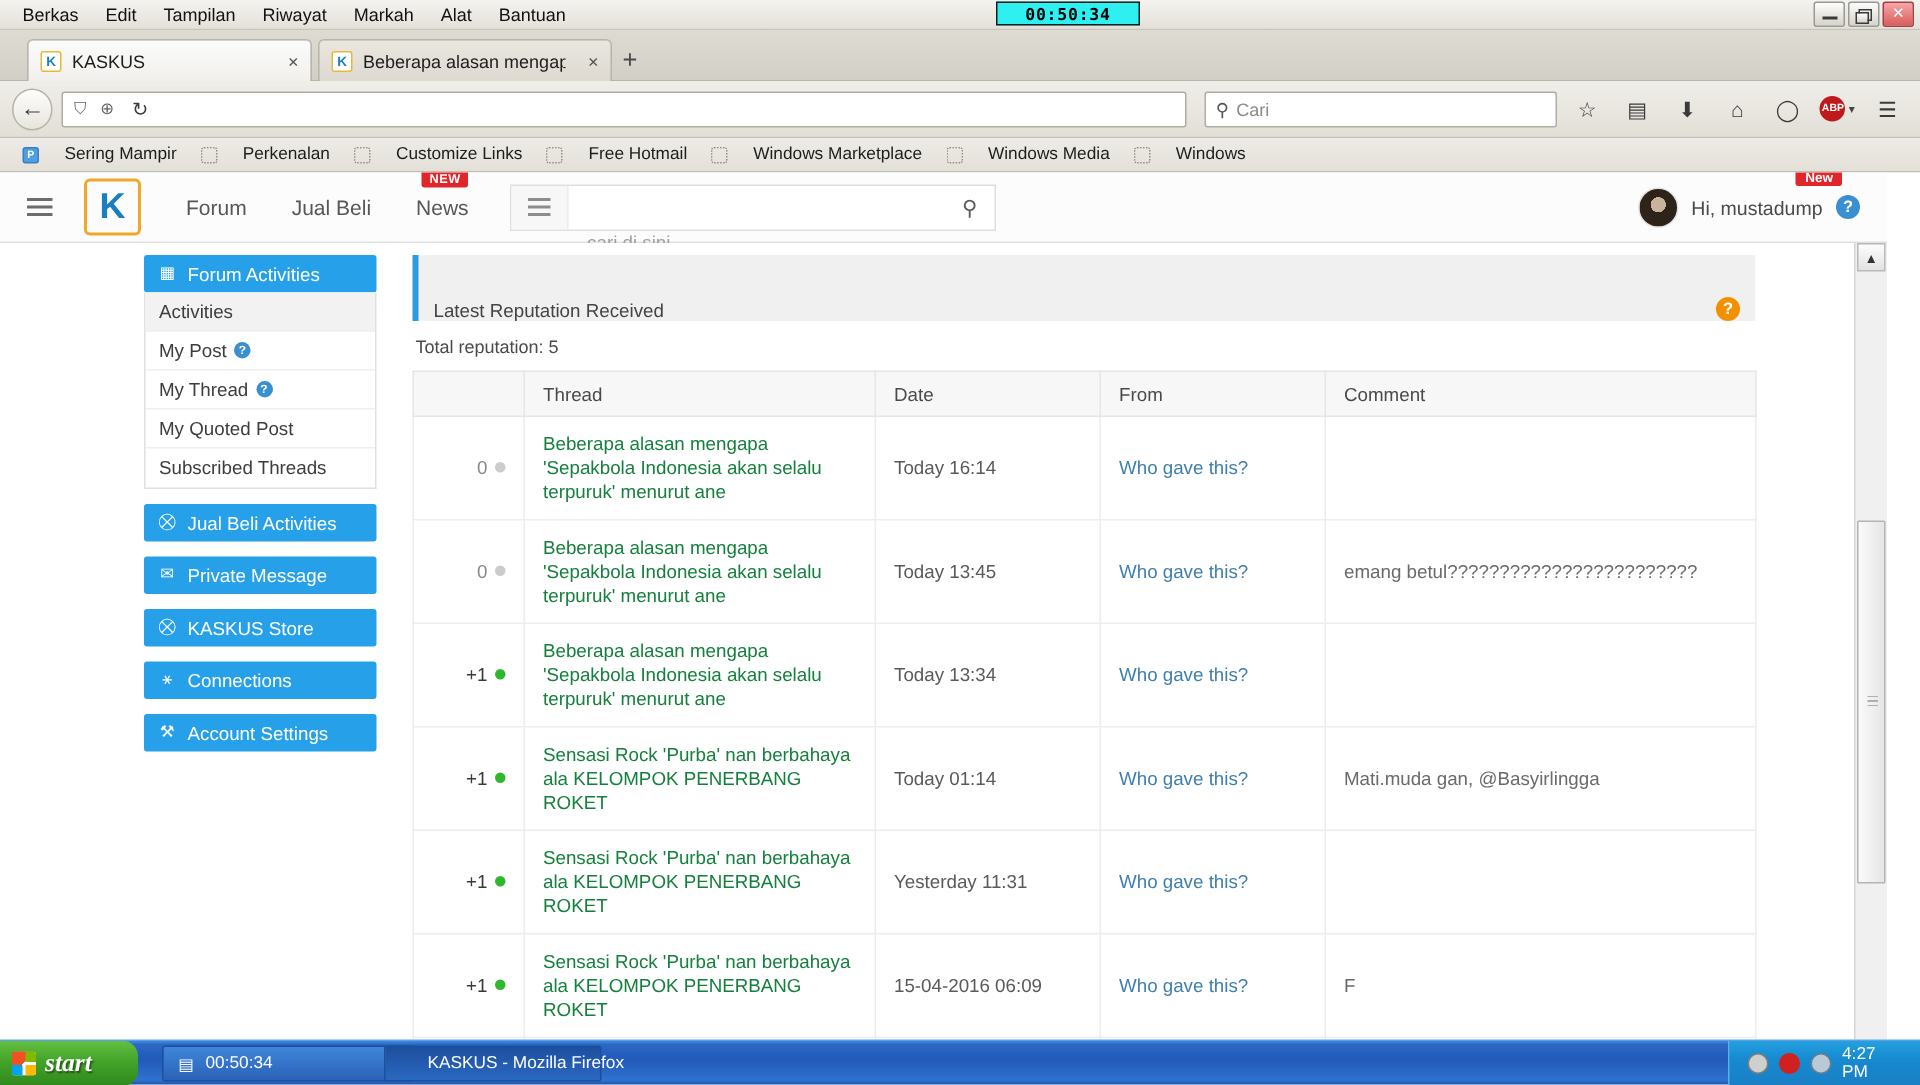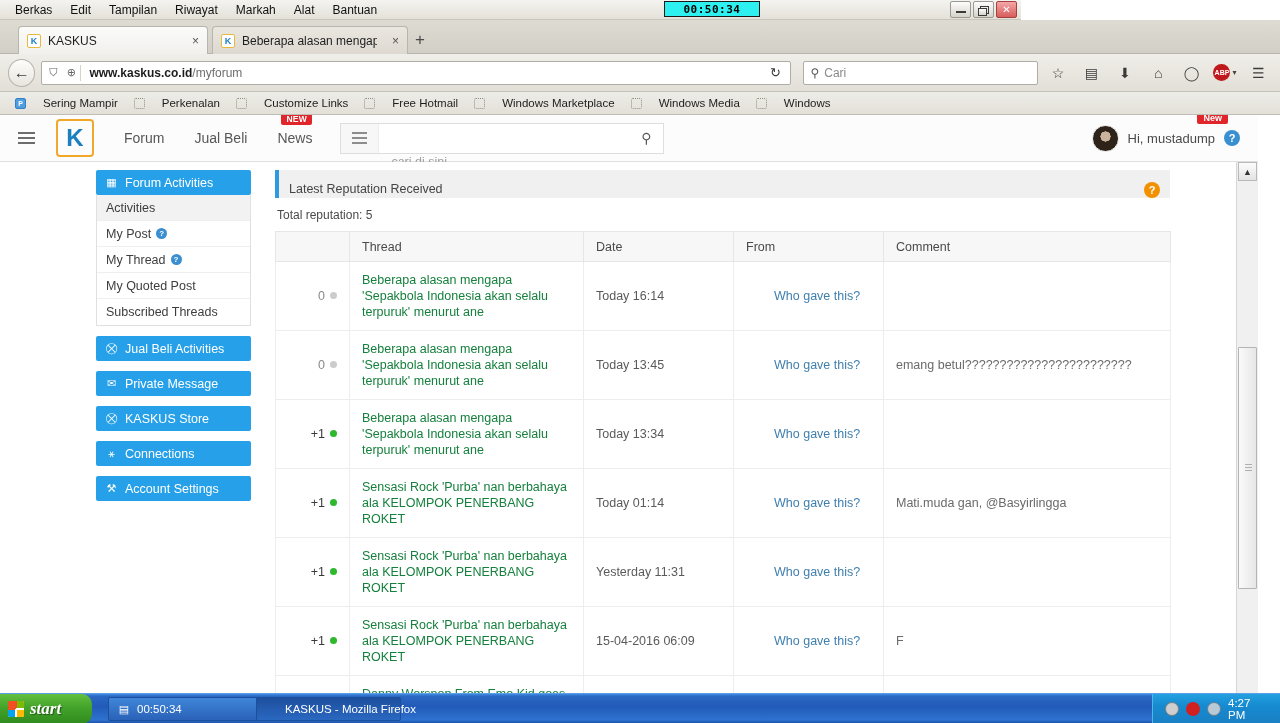--- a/index.html
+++ b/index.html
@@ -6,21 +6,21 @@
   html,body { width:1280px; height:723px; overflow:hidden; }
   body {
     font-family:"Liberation Sans", sans-serif;
     font-size:12px;
     background:#ffffff;
     -webkit-font-smoothing:none;
   }
 
   
   #window-strip {
-    position:absolute; left:0; top:0; width:1021px; height:20px;
+    position:absolute; left:0; top:0; width:1280px; height:20px;
     background:linear-gradient(to bottom,#f3f3f0 0%,#eceae4 50%,#e4e1d9 100%);
     border-bottom:1px solid #c8c5bd;
   }
   #menubar { position:absolute; left:6px; top:0; height:20px; display:flex; align-items:center; }
   .menu-item {
     padding:2px 9px; font-size:12px; color:#111; line-height:14px; cursor:default;
     font-family:"Liberation Sans", sans-serif;
   }
 
   #timer-chip {
@@ -193,22 +193,22 @@
   .side-sub .row.active { background:#f2f2f2; }
   .side-btn {
     background:#26a0e8; color:#fff; font-size:12.5px; border-radius:2px;
     height:25px; display:flex; align-items:center; gap:7px; padding-left:9px; margin-top:10px;
   }
   .sico { font-size:11px; color:#fff; width:13px; text-align:center; line-height:1; }
 
   
   #main { position:absolute; left:275px; top:8px; width:895px; }
   #panel-title {
-    height:28px; background:#f0f0f0; border-left:4px solid #2e9ae0;
-    display:flex; align-items:flex-start; padding:12px 10px;
+    height:44px; background:#f0f0f0; border-left:4px solid #2e9ae0;
+    display:flex; align-items:flex-end; padding:0 10px;
     font-size:12.5px; color:#444;
   }
   #panel-title .qmark { margin-left:auto; }
   #total-rep { font-size:12px; color:#4a4a4a; padding:10px 0 9px 2px; }
 
   table.reptable { width:895px; border-collapse:collapse; table-layout:fixed; }
   table.reptable th {
     background:#f7f7f7; border:1px solid #e6e6e6;
     font-size:12.5px; color:#4a4a4a; font-weight:normal; text-align:left;
     height:30px; padding:0 12px;
@@ -218,21 +218,21 @@
     padding:10px 12px; vertical-align:middle; background:#fff;
   }
   td.rep-col { width:74px; text-align:right; padding-right:10px; white-space:nowrap; }
   .rep-val { font-size:12.5px; }
   .rep-val.pos { color:#3a3a3a; }
   .rep-val.zero { color:#8a8a8a; }
   .dot { display:inline-block; width:7px; height:7px; border-radius:50%; margin-left:5px; vertical-align:1px; }
   .dot.green { background:#2eb82e; }
   .dot.grey { background:#cccccc; }
   a.threadlink { color:#15803d; text-decoration:none; font-size:12.5px; line-height:16px; display:block; }
-  a.whogave { color:#3f7fae; text-decoration:none; font-size:12.5px;margin-left:28px; }
+  a.whogave { color:#3f7fae; text-decoration:none; font-size:12.5px; }
   .cmt { color:#6a6a6a; font-size:12.5px; }
 
   
   #pagescroll { position:absolute; right:0; top:0; width:22px; height:578px; background:#f0f0f0; border-left:1px solid #d6d6d6; }
   .sb-arrow {
     position:absolute; left:1px; width:19px; height:19px;
     background:linear-gradient(to bottom,#fdfdfd,#e2e2e2); border:1px solid #b9b9b9;
     display:flex; align-items:center; justify-content:center; font-size:9px; color:#333;
   }
   .sb-arrow.up { top:0; }
@@ -330,21 +330,20 @@
     <span class="tab-close">×</span>
   </div>
   <div id="newtab">+</div>
 </div>
 
 <div id="navbar">
   <div id="backbtn">←</div>
   <div id="urlwrap">
     <span class="url-ico">⛉</span>
     <span class="url-ico">⊕</span>
-    <span id="urltext"><b>www.kaskus.co.id</b><span>/myforum</span></span>
     <span id="reload">↻</span>
   </div>
   <div id="searchwrap">
     <span style="color:#555;font-size:12px;">⚲</span>
     <span id="searchtext">Cari</span>
   </div>
   <div class="navicon">☆</div>
   <div class="navicon">▤</div>
   <div class="navicon">⬇</div>
   <div class="navicon">⌂</div>

